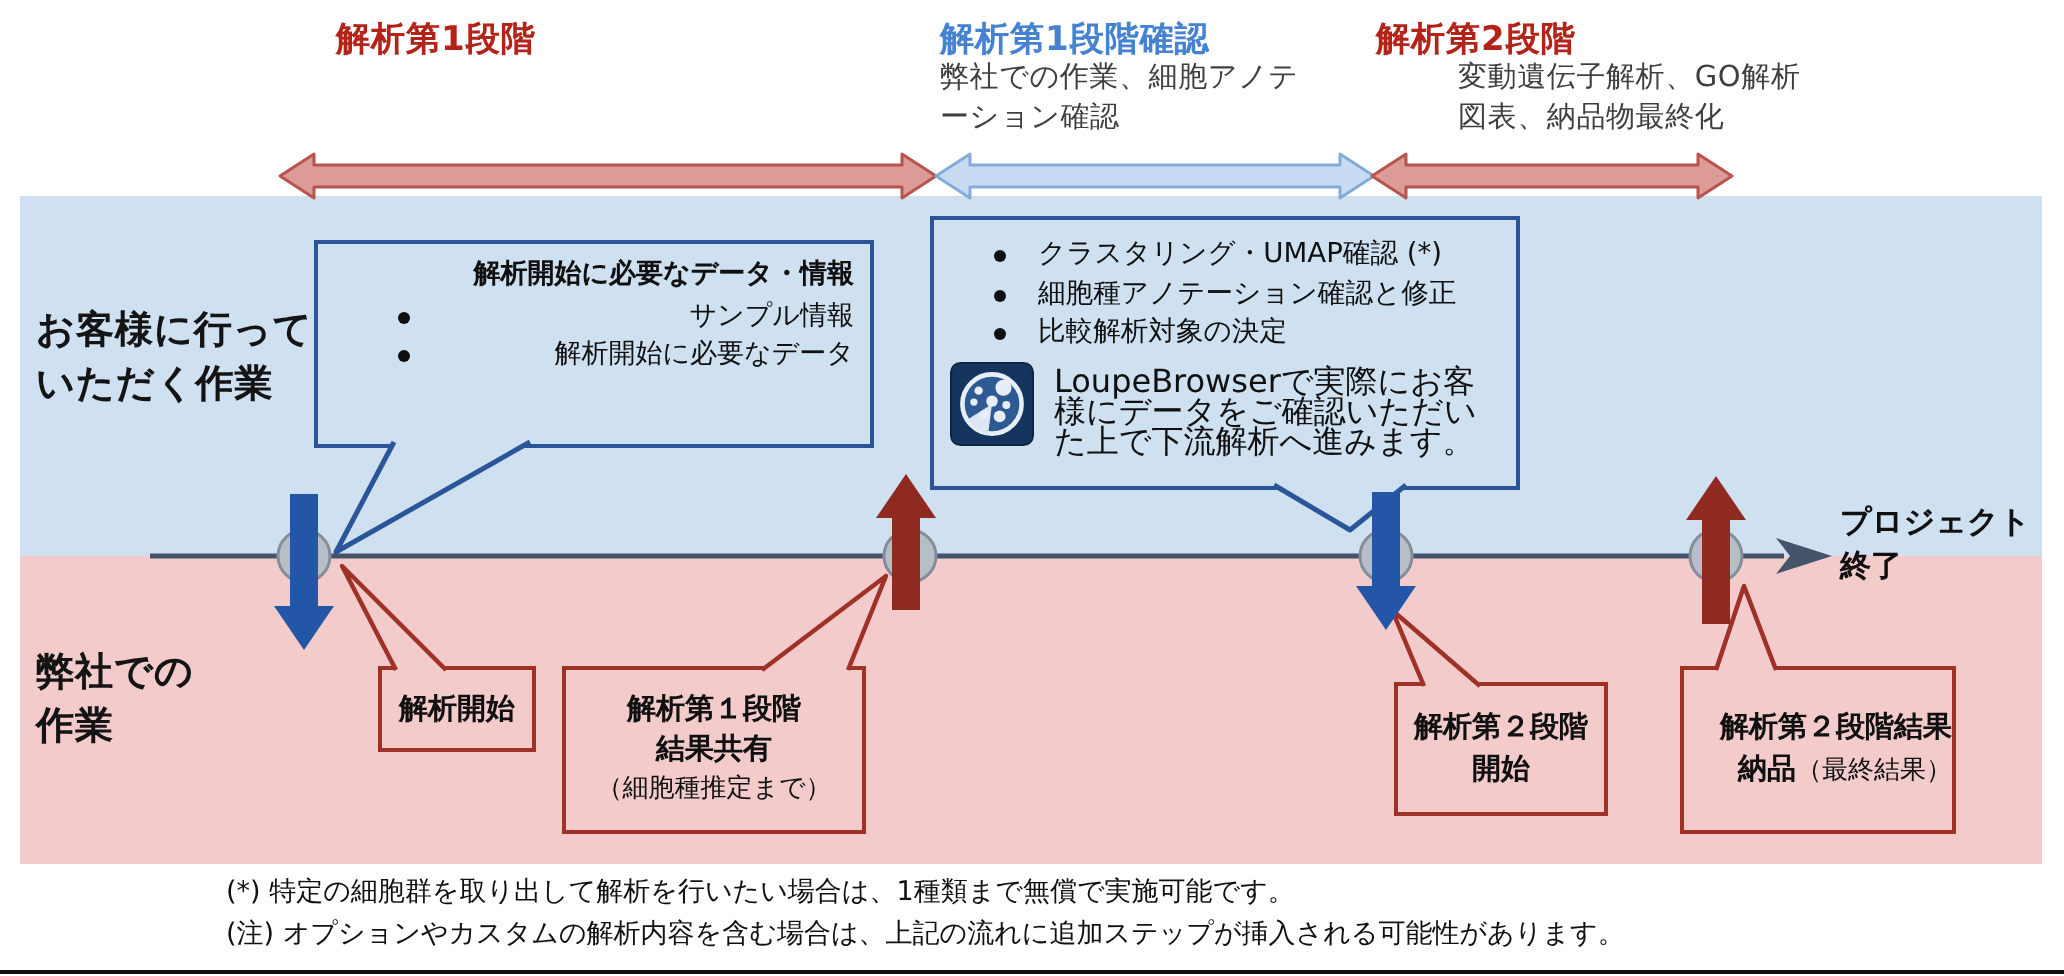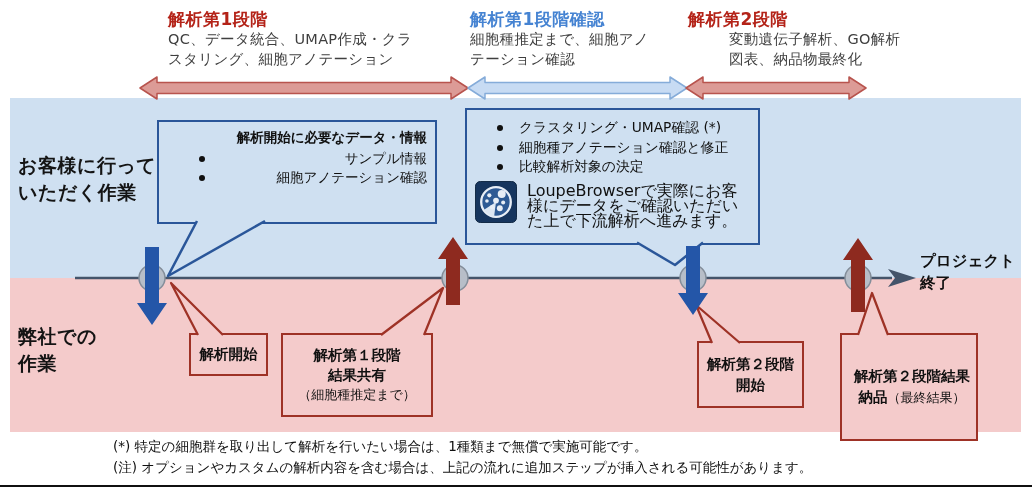--- a/index.html
+++ b/index.html
@@ -44,21 +44,21 @@
   .loupe-icon { flex:0 0 42px; width:42px; height:42px; }
   .loupe-note { margin-left:10px; width:218px; font-size:16px; line-height:15px; color:#101010; padding-top:2px; }
 
   
   .redbox { position:absolute; background:#F4CBCB; border:2.5px solid #9E3226; z-index:2;
             display:flex; flex-direction:column; justify-content:center; align-items:center;
             font-size:14.5px; font-weight:bold; color:#101010; text-align:center; }
   #box-analysis-start { left:189px; top:333px; width:79px; height:43px; }
   #box-stage1-share   { left:281px; top:333px; width:152px; height:84px; line-height:20px;text-align:right; }
   #box-stage2-start   { left:697px; top:341px; width:107px; height:67px; line-height:21px; }
-  #box-stage2-delivery{ left:840px; top:333px; width:138px; height:108px; line-height:21px; align-items:center; padding-left:6px; text-align:left; }
+  #box-stage2-delivery{ left:840px; top:333px; width:138px; height:84px; line-height:21px; align-items:flex-end; padding-left:6px; text-align:left; }
   .sub-regular { font-weight:normal; font-size:13px; }
 
   
   #project-end { position:absolute; left:920px; top:250px; width:100px; font-size:15.5px; font-weight:bold; line-height:22px; color:#101010; }
 
   
   #notes { position:absolute; left:113px; top:436px; font-size:13.5px; line-height:21px; color:#101010; }
 
   #bottom-rule { position:absolute; left:0; top:485px; width:1032px; height:2px; background:#101010; }
 
@@ -67,34 +67,33 @@
 </style>
 </head>
 <body>
 
 <div id="canvas">
 
   <div class="band" id="customer-band"></div>
   <div class="band" id="company-band"></div>
 
   <div class="phase-title" id="phase1-title">解析第1段階</div>
-  <div class="phase-desc" id="phase1-desc">QC、データ統合、UMAP作成・クラスタリング、細胞アノテーション</div>
   <div class="phase-title" id="phase2-title">解析第1段階確認</div>
-  <div class="phase-desc" id="phase2-desc">細胞種推定まで、細胞アノテーション確認</div>
+  <div class="phase-desc" id="phase2-desc">弊社での作業、細胞アノテーション確認</div>
   <div class="phase-title" id="phase3-title">解析第2段階</div>
   <div class="phase-desc" id="phase3-desc">変動遺伝子解析、GO解析図表、納品物最終化</div>
 
   <div class="lane-label" id="customer-label">お客様に行っていただく作業</div>
   <div class="lane-label" id="company-label">弊社での作業</div>
 
   <div class="bubble" id="bubble-start">
     <div class="bubble-title">解析開始に必要なデータ・情報</div>
     <ul>
       <li><span class="dot"></span><span>サンプル情報</span></li>
-      <li><span class="dot"></span><span>細胞アノテーション確認</span></li>
+      <li><span class="dot"></span><span>解析開始に必要なデータ</span></li>
     </ul>
   </div>
 
   <div class="bubble" id="bubble-confirm">
     <ul>
       <li><span class="dot"></span><span>クラスタリング・UMAP確認 (*)</span></li>
       <li><span class="dot"></span><span>細胞種アノテーション確認と修正</span></li>
       <li><span class="dot"></span><span>比較解析対象の決定</span></li>
     </ul>
     <div class="loupe-row">

